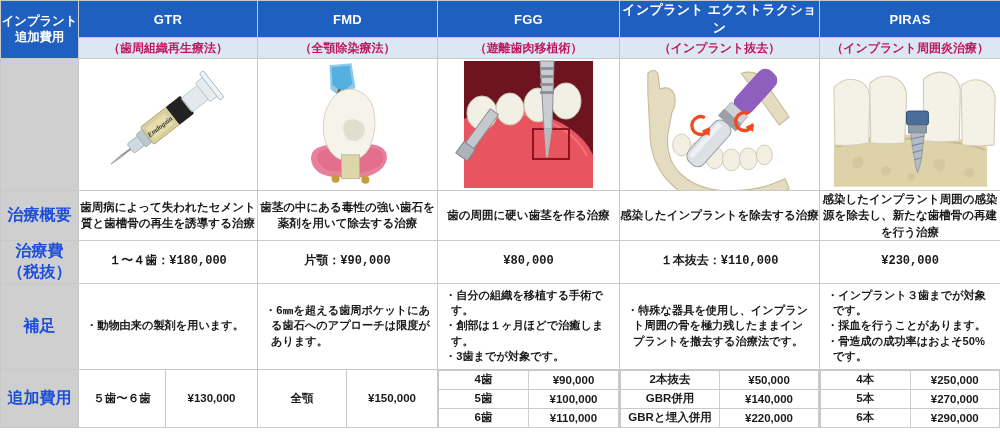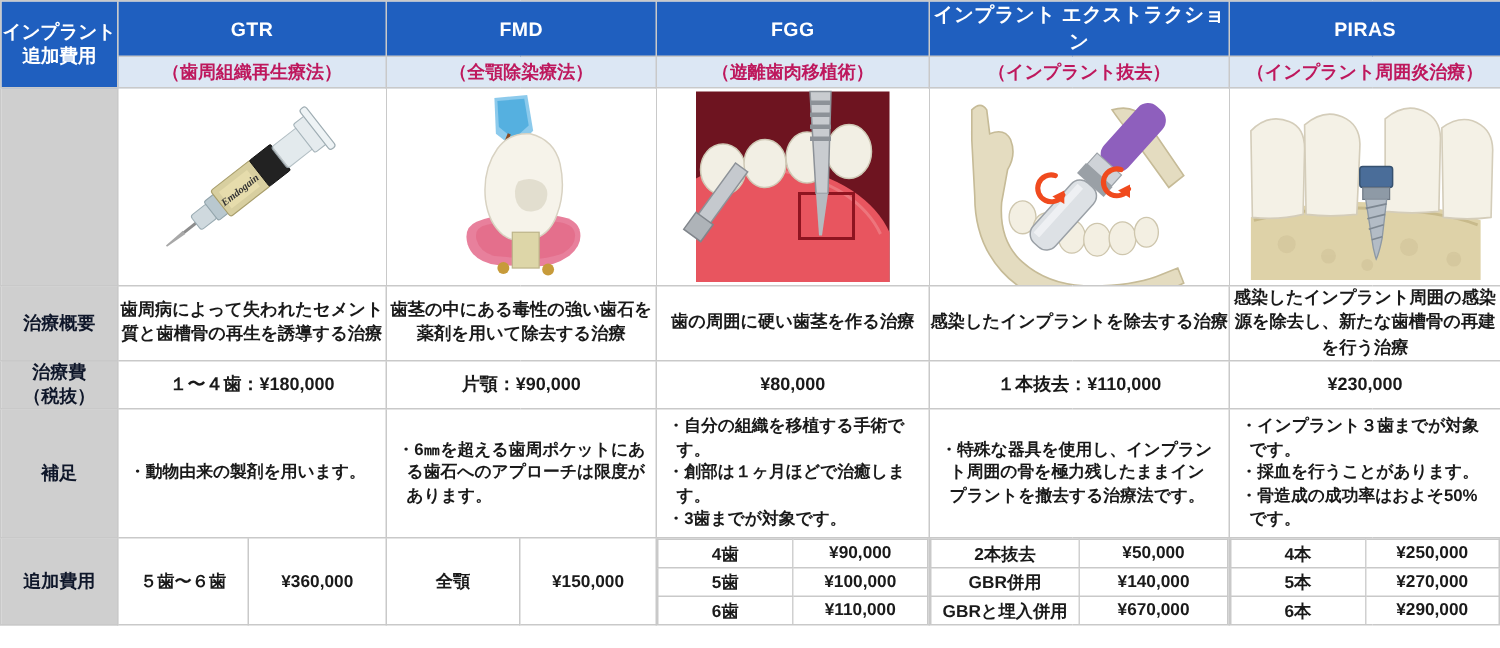--- a/index.html
+++ b/index.html
@@ -55,22 +55,22 @@
   .hd-sub {
     background: #dce7f4;
     color: #be185d;
     font-size: 12px;
     height: 20px;
     border: 1px solid #b9cbe2;
   }
   
   .rowlab {
     background: #cfcfcf;
-    color: #0f172a;
-    font-size: 12px;
+    color: #1d4ed8;
+    font-size: 16px;
     line-height: 1.3;
     width: 78px;
     border: 1px solid #bdbdbd;
   }
   .imglab {
     background: #cfcfcf;
     border: 1px solid #bdbdbd;
   }
   
   .cell {
@@ -80,21 +80,21 @@
     padding: 3px 7px;
   }
   .cell.desc { line-height: 1.42; }
   .cell.note {
     text-align: left;
     font-size: 11.2px;
     line-height: 1.38;
     padding: 4px 6px 4px 7px;
   }
   .note p { margin: 0; text-indent: -6px; padding-left: 6px; }
-  .price { font-size: 12px; }
+  .price { font-size: 12px; font-family: Liberation Mono, monospace; }
   
   .imgcell {
     background: #ffffff;
     height: 131px;
     position: relative;
     padding: 0;
   }
   .art {
     width: 100%;
     height: 131px;
@@ -334,21 +334,21 @@
       <p>・インプラント３歯までが対象です。</p>
       <p>・採血を行うことがあります。</p>
       <p>・骨造成の成功率はおよそ50%です。</p>
     </td>
   </tr>
 
   <tr style="height:56px">
     <td class="rowlab">追加費用</td>
 
     <td class="cell">５歯〜６歯</td>
-    <td class="cell">¥360,000</td>
+    <td class="cell">¥130,000</td>
 
     <td class="cell">全顎</td>
     <td class="cell">¥150,000</td>
 
     <td colspan="2" style="padding:0">
       <table class="subtbl">
         <tbody>
                 <tr>
           <td class="lft">4歯</td>
           <td>¥90,000</td>
@@ -371,21 +371,21 @@
                 <tr>
           <td class="lft">2本抜去</td>
           <td>¥50,000</td>
         </tr>
         <tr>
           <td class="lft">GBR併用</td>
           <td>¥140,000</td>
         </tr>
         <tr>
           <td class="lft">GBRと埋入併用</td>
-          <td>¥670,000</td>
+          <td>¥220,000</td>
         </tr>
       </tbody>
             </table>
     </td>
 
     <td colspan="2" style="padding:0">
       <table class="subtbl">
         <tbody>
                 <tr>
           <td class="lft">4本</td>

